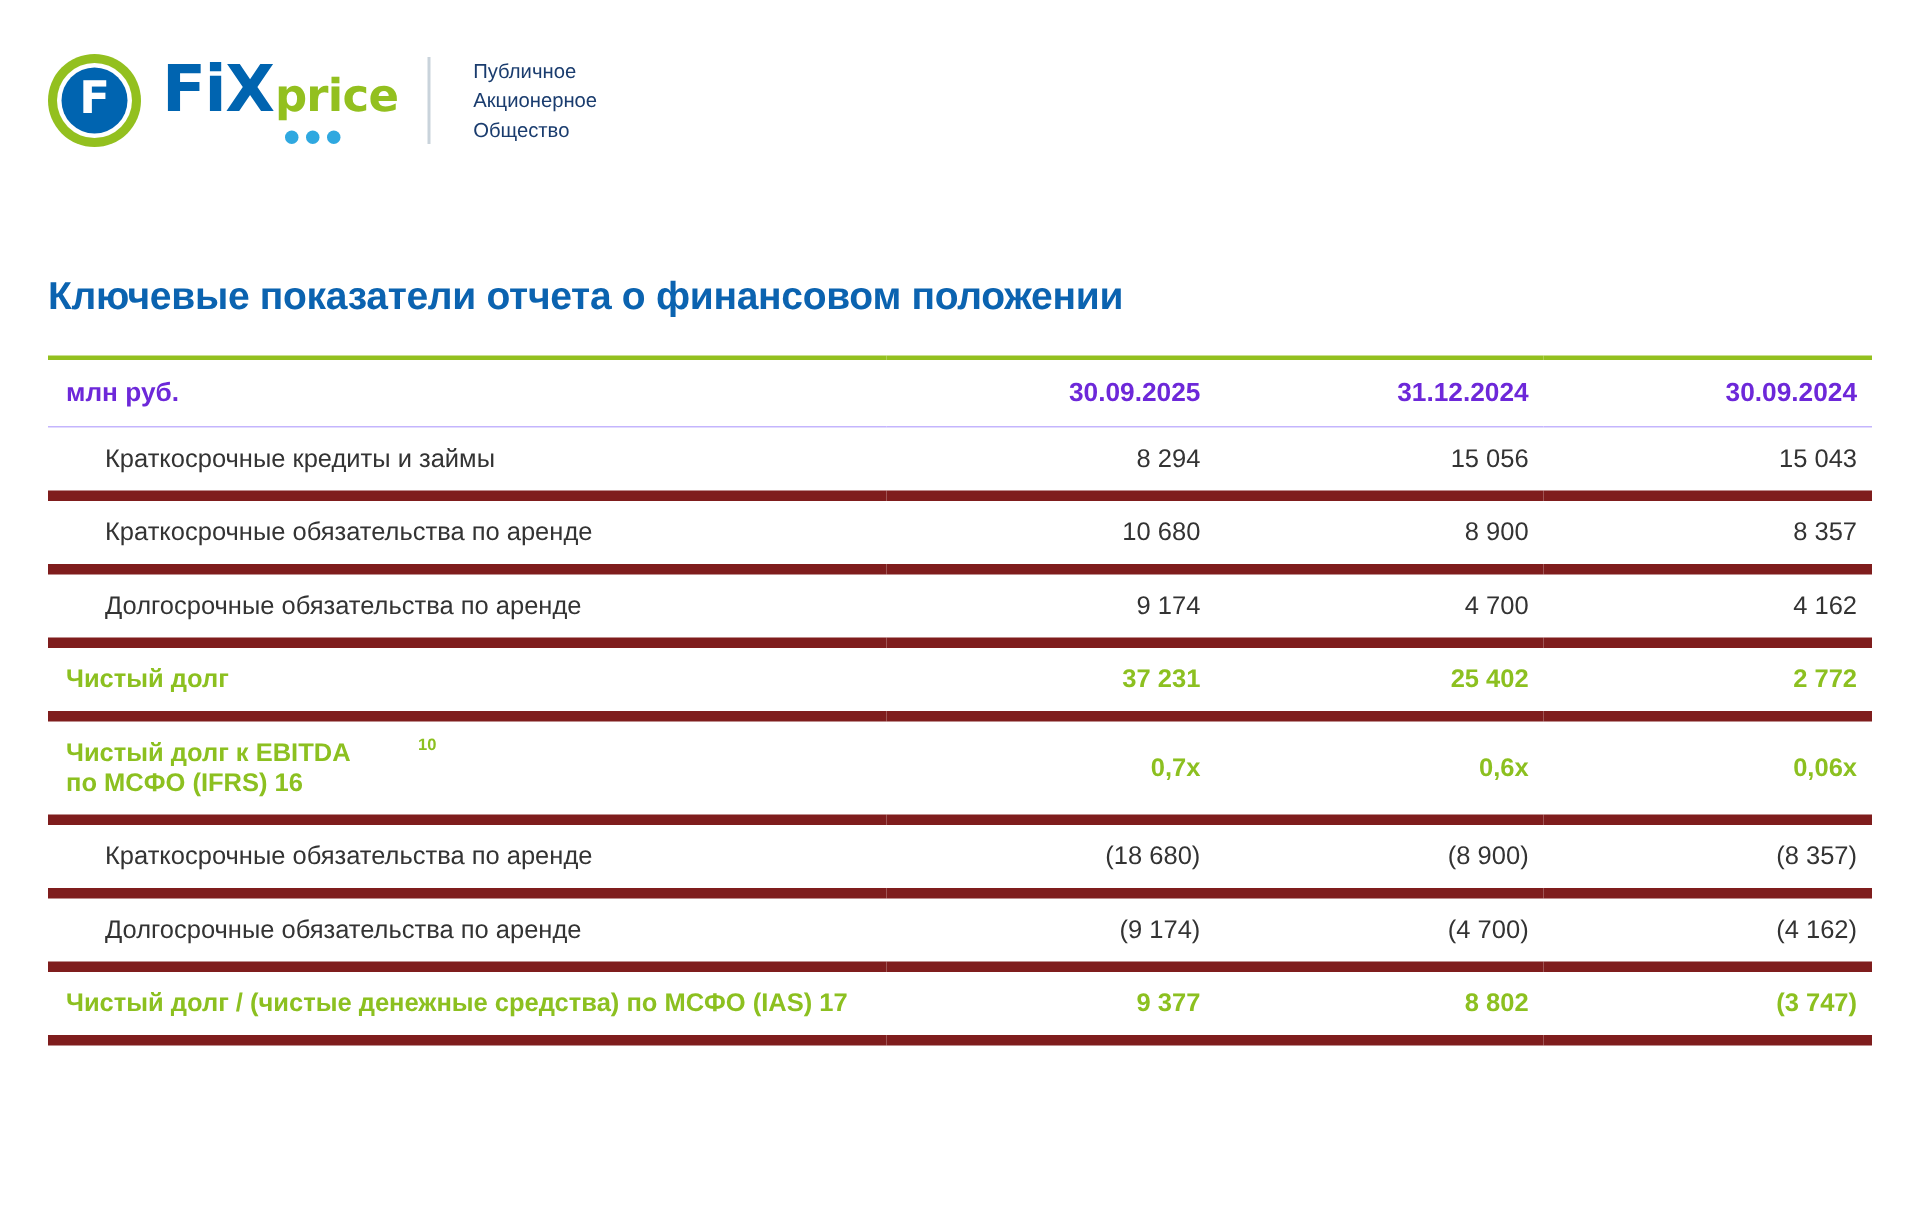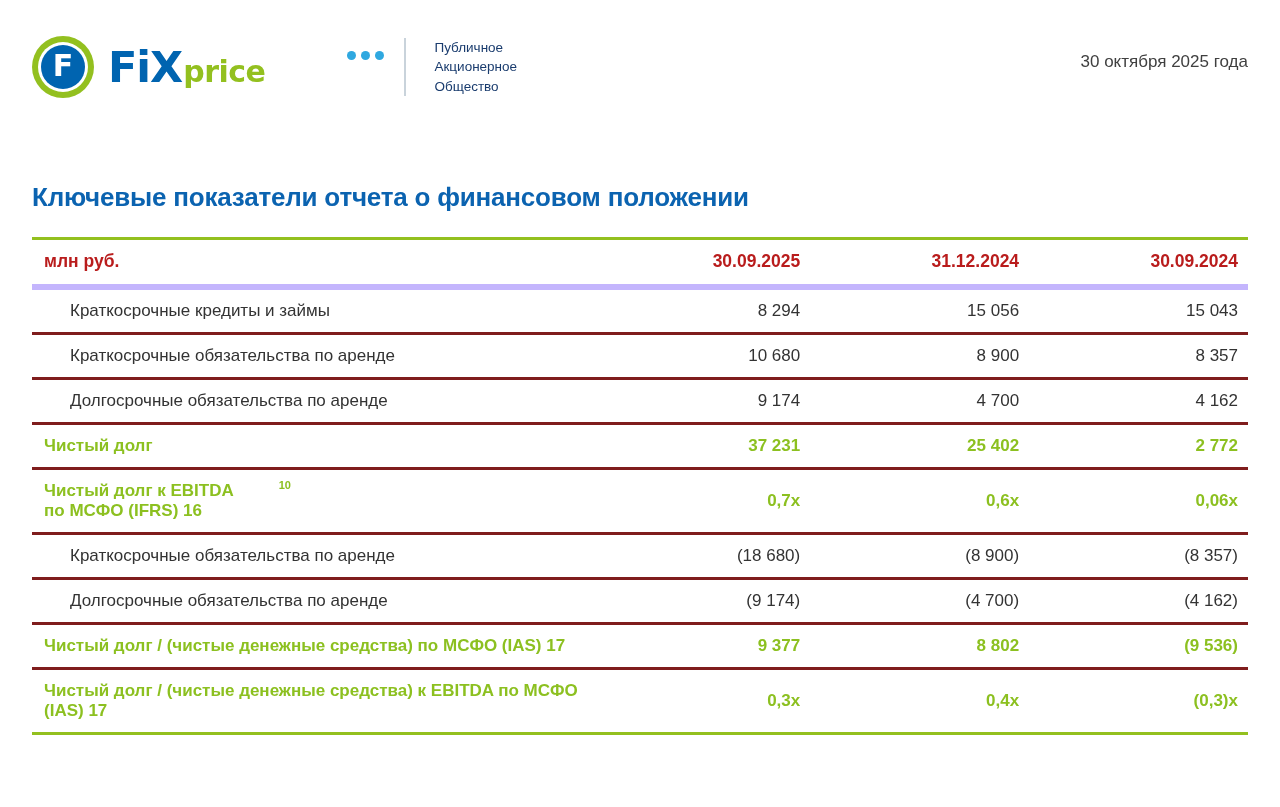--- a/index.html
+++ b/index.html
@@ -69,21 +69,21 @@
     color: #ffffff;
     font-weight: bold;
     font-size: 30px;
     line-height: 1;
     font-family: "DejaVu Sans", sans-serif;
     transform: translateY(-1px);
   }
 
   .logo-word {
     display: flex;
-    flex-direction: row;
+    flex-direction: column;
     line-height: 1;
   }
   .logo-word .fix-price {
     display: flex;
     align-items: baseline;
   }
   .logo-word .fix {
     font-size: 43px;
     font-weight: bold;
     color: #0064b0;
@@ -151,41 +151,41 @@
     width: 100%;
     border-collapse: collapse;
     table-layout: fixed;
   }
   table.fin col.c-label { width: 46%; }
   table.fin col.c-val { width: 18%; }
 
   table.fin thead th {
     font-size: 17.5px;
     font-weight: bold;
-    color: #b91c1c;
+    color: #6d28d9;
     padding: 11px 0 12px 0;
     border-top: 3px solid #93c01f;
-    border-bottom: 6px solid #c4b5fd;
+    border-bottom: 1px solid #c4b5fd;
     text-align: right;
     vertical-align: bottom;
   }
   table.fin thead th.label-head {
     text-align: left;
     padding-left: 12px;
   }
   table.fin thead th.val-head {
     padding-right: 10px;
     text-align: right;
   }
 
   table.fin tbody td {
     font-size: 17px;
     color: #333333;
     padding: 11px 0 11px 0;
-    border-bottom: 3px solid #7f1d1d;
+    border-bottom: 7px solid #7f1d1d;
     text-align: right;
     vertical-align: middle;
   }
   table.fin tbody td.label {
     text-align: left;
     padding-left: 38px;
   }
   table.fin tbody td.val {
     padding-right: 10px;
   }
@@ -238,21 +238,20 @@
 
       <div class="logo-divider"></div>
 
       <div class="logo-sub">
         <div>Публичное</div>
         <div>Акционерное</div>
         <div>Общество</div>
       </div>
     </div>
 
-    <div class="doc-date">30 октября 2025 года</div>
   </div>
 
   <div class="page-title">Ключевые показатели отчета о финансовом положении</div>
 
   <div class="table-wrap">
     <table class="fin">
       <colgroup>
         <col class="c-label">
           <col class="c-val">
           <col class="c-val">
@@ -316,27 +315,21 @@
           <td class="label">Долгосрочные обязательства по аренде</td>
           <td class="val">(9 174)</td>
           <td class="val">(4 700)</td>
           <td class="val">(4 162)</td>
         </tr>
 
         <tr class="green">
           <td class="label">Чистый долг / (чистые денежные средства) по МСФО (IAS) 17</td>
           <td class="val">9 377</td>
           <td class="val">8 802</td>
-          <td class="val">(9 536)</td>
-        </tr>
-
-        <tr class="green last">
-          <td class="label">Чистый долг / (чистые денежные средства) к EBITDA по МСФО (IAS) 17</td>
-          <td class="val">0,3x</td>
-          <td class="val">0,4x</td>
-          <td class="val">(0,3)x</td>
-        </tr>
+          <td class="val">(3 747)</td>
+        </tr>
+
 
       </tbody>
     </table>
   </div>
 
 </div>
 
 </body></html>

